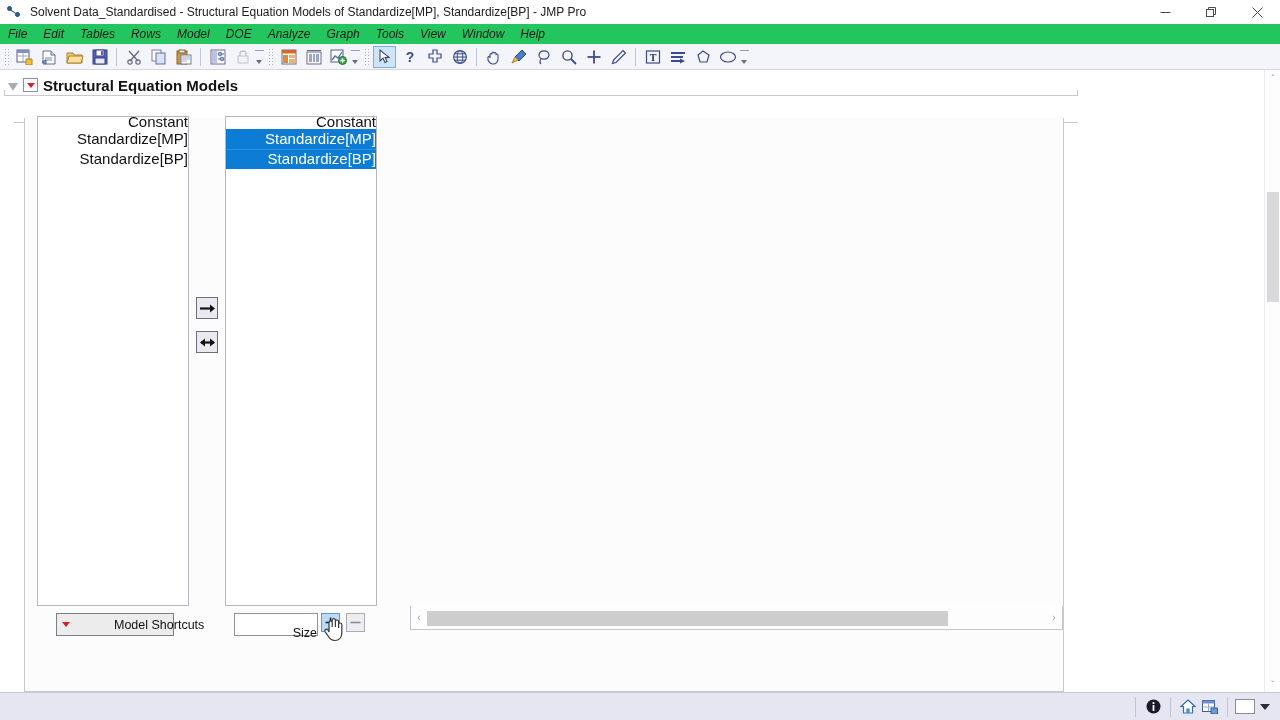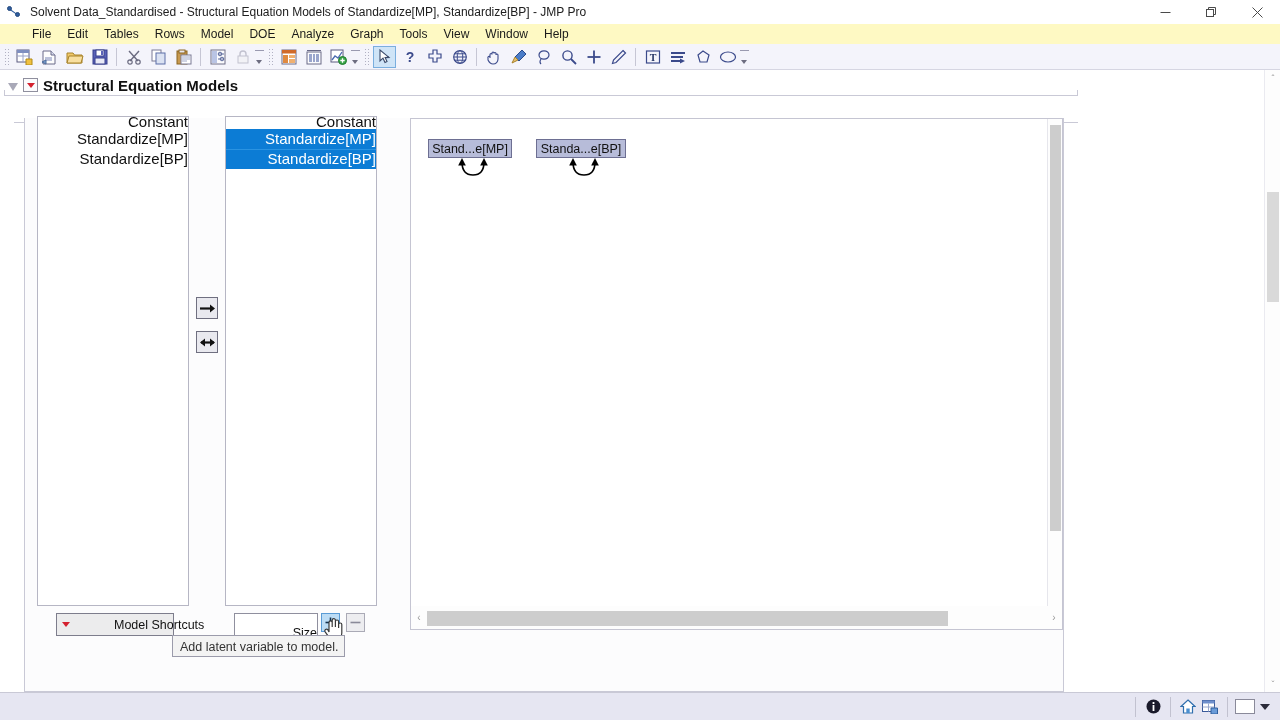--- a/index.html
+++ b/index.html
@@ -37,21 +37,21 @@
   .wincontrols { position: absolute; right: 0; top: 0; height: 24px; display: flex; }
   .wc {
     width: 46px; height: 24px; display: flex; align-items: center; justify-content: center;
     color: #4a4a4a;
   }
   .wc svg { display: block; }
 
   
   .menubar {
     position: absolute; left: 0; top: 24px; width: 1280px; height: 20px;
-    background: #fef9c3; display: flex; align-items: center; padding-left: 24px;
+    background: #22c55e; display: flex; align-items: center; padding-left: 0; font-style: italic;
   }
   .menu-item {
     font-size: 12px; color: #1a1a1a; padding: 2px 8px; white-space: nowrap;
   }
 
   
   .toolbar {
     position: absolute; left: 0; top: 44px; width: 1280px; height: 26px;
     background: #f4f4fb; border-bottom: 1px solid #d6d6e2;
     display: flex; align-items: center;
@@ -555,44 +555,20 @@
     </svg>
   </div>
   <div class="arrbtn a2">
     <svg width="17" height="11" viewBox="0 0 17 11">
       <line x1="2" y1="5.5" x2="15" y2="5.5" stroke="#111" stroke-width="2.2"></line>
       <polygon points="6,1.5 1,5.5 6,9.5" fill="#111"></polygon>
       <polygon points="11,1.5 16,5.5 11,9.5" fill="#111"></polygon>
     </svg>
   </div>
 
-  <div class="canvas-outer">
-    <div class="canvas-inner">
-
-      <div class="node" style="left:17px; top:20px; width:84px;">Stand...e[MP]</div>
-      <svg class="loop" style="left:45px; top:39px;" width="34" height="22" viewBox="0 0 34 22">
-        <path d="M6 4 q0 13 11 13 q11 0 11 -13" fill="none" stroke="#000" stroke-width="1.6"></path>
-        <polygon points="6,0 2.2,7.5 9.8,7.5" fill="#000"></polygon>
-        <polygon points="28,0 24.2,7.5 31.8,7.5" fill="#000"></polygon>
-      </svg>
-
-      <div class="node" style="left:125px; top:20px; width:90px;">Standa...e[BP]</div>
-      <svg class="loop" style="left:156px; top:39px;" width="34" height="22" viewBox="0 0 34 22">
-        <path d="M6 4 q0 13 11 13 q11 0 11 -13" fill="none" stroke="#000" stroke-width="1.6"></path>
-        <polygon points="6,0 2.2,7.5 9.8,7.5" fill="#000"></polygon>
-        <polygon points="28,0 24.2,7.5 31.8,7.5" fill="#000"></polygon>
-      </svg>
-
-    </div>
-
-    <div class="vsb">
-      <div class="thumb"></div>
-      <div class="arw" style="bottom:0;">ˇ</div>
-    </div>
-  </div>
 
   <div class="hsb">
     <div class="arw">‹</div>
     <div class="track">
       <div class="thumb"></div>
     </div>
     <div class="arw">›</div>
   </div>
 
   <div class="shortcuts">
@@ -611,23 +587,20 @@
   <div class="minusbtn">
     <svg width="13" height="13" viewBox="0 0 13 13">
       <line x1="1.5" y1="6.5" x2="11.5" y2="6.5" stroke="#8a8a99" stroke-width="1.6"></line>
     </svg>
   </div>
 
   <svg class="cursor-hand" width="22" height="26" viewBox="0 0 22 26">
     <path d="M7 16 V6.5 a1.6 1.6 0 0 1 3.2 0 V11 V4.3 a1.6 1.6 0 0 1 3.2 0 V11 V5.6 a1.6 1.6 0 0 1 3.2 0 V12 V8.6 a1.6 1.6 0 0 1 3.2 0 V17 c0 4.5 -2.6 7.5 -7 7.5 c-3.6 0 -5.4 -2 -6.6 -4.4 L3 15.6 a1.7 1.7 0 0 1 2.8 -1.9 Z" fill="#ffffff" stroke="#3a3a3a" stroke-width="1.2"></path>
   </svg>
 
-  <div class="tooltip">
-    <span>Add latent variable to model.</span>
-  </div>
 
   <div class="outer-vsb">
     <div class="arw" style="top:0;">ˆ</div>
     <div class="thumb"></div>
     <div class="arw" style="bottom:0;">ˇ</div>
   </div>
 
   <div class="statusbar">
     <div class="sb-sep"></div>
     <div class="sb-icon">

